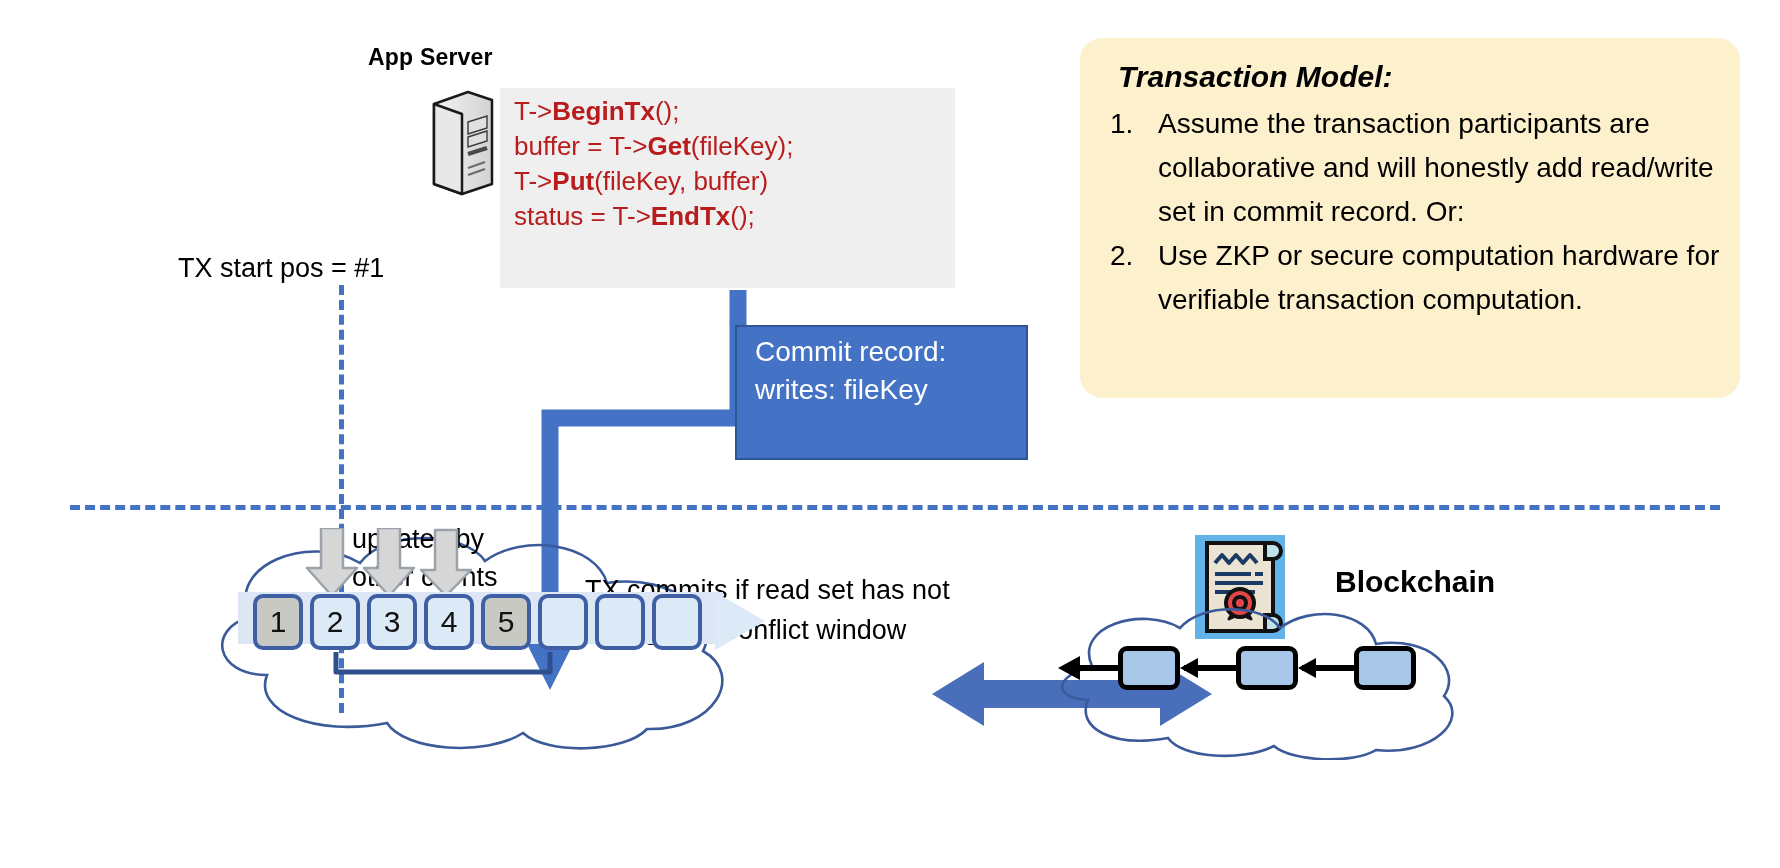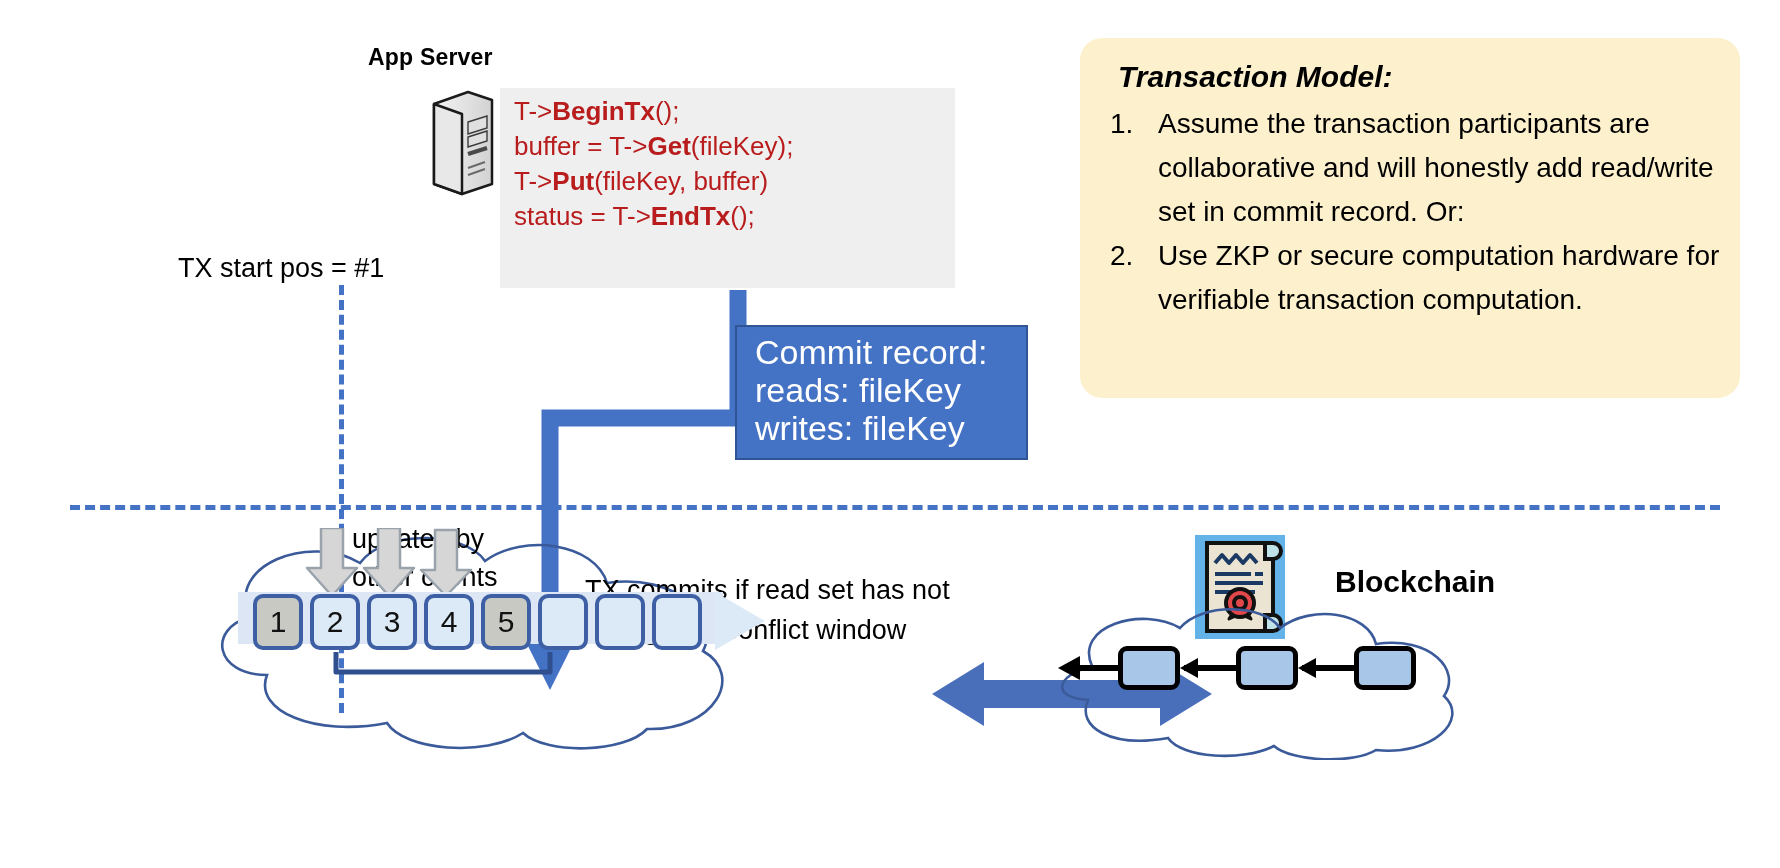--- a/index.html
+++ b/index.html
@@ -43,21 +43,21 @@
     position:absolute; left:70px; top:505px; width:1650px; height:0;
     border-top:5px dashed #4472c4;
   }
 
   
   #commit-record-box {
     position:absolute; left:735px; top:325px; width:293px; height:135px;
     background:#4472c4; border:2px solid #2f5597;
     color:#ffffff; padding:6px 0 0 18px;
   }
-  #commit-record-box .line { font-size:34px; line-height:38px; white-space:nowrap; }
+  #commit-record-box .line { font-size:28px; line-height:38px; white-space:nowrap; }
 
   
   #commit-arrow { position:absolute; left:520px; top:290px; width:280px; height:430px; }
 
   
   #transaction-model {
     position:absolute; left:1080px; top:38px; width:660px; height:360px;
     background:#fdf1cd; border-radius:22px;
   }
   #tm-title {
@@ -164,21 +164,20 @@
 
   <div id="commit-arrow">
     <svg width="280" height="430" viewBox="0 0 280 430">
       <path d="M218 0 L218 128 L30 128 L30 352" fill="none" stroke="#4472c4" stroke-width="17"></path>
       <path d="M30 400 L6 352 L54 352 Z" fill="#4472c4"></path>
     </svg>
   </div>
 
   <div id="commit-record-box">
     <div class="line">Commit record:</div>
-    <div class="line">reads: fileKey</div>
     <div class="line">writes: fileKey</div>
   </div>
 
   <div id="transaction-model">
     <div id="tm-title">Transaction Model:</div>
     <div id="tm-list">
       <div class="tm-item">
         <div class="tm-num">1.</div>
         <div class="tm-text">Assume the transaction participants are collaborative and will honestly add read/write set in commit record.  Or:</div>
       </div>

